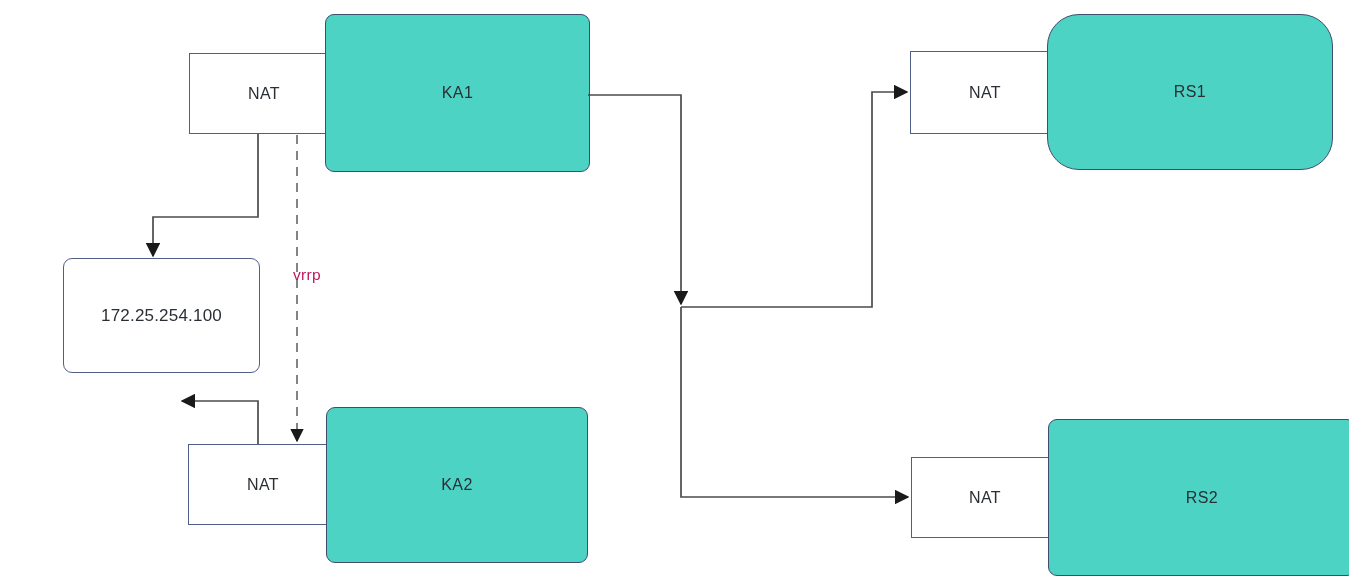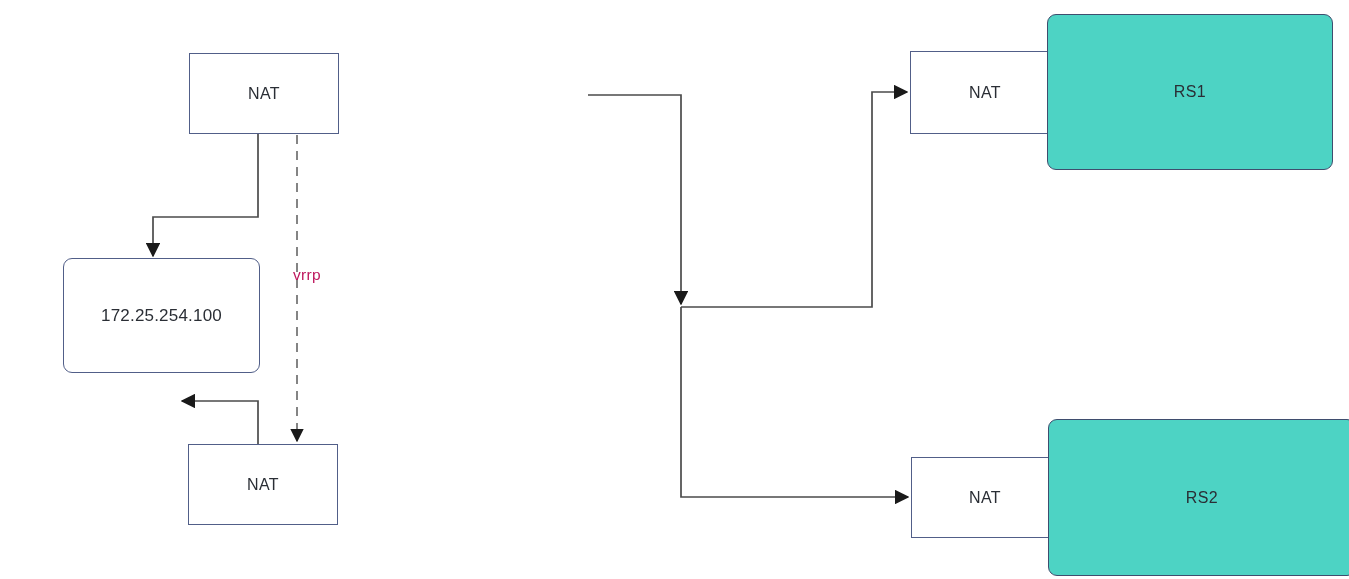--- a/index.html
+++ b/index.html
@@ -91,21 +91,21 @@
     letter-spacing: 0.3px;
   }
 
   
   #nat-ka1 { left: 189px; top: 53px;  width: 150px; height: 81px; }
   #ka1     { left: 325px; top: 14px;  width: 265px; height: 158px; }
   #vip     { left: 55px;  top: 258px; width: 197px; height: 115px; margin-left: 8px; }
   #nat-ka2 { left: 188px; top: 444px; width: 150px; height: 81px; }
   #ka2     { left: 326px; top: 407px; width: 262px; height: 156px; }
   #nat-rs1 { left: 910px; top: 51px;  width: 150px; height: 83px; }
-  #rs1     { left: 1047px; top: 14px; width: 286px; height: 156px; }
+  #rs1     { left: 1047px; top: 14px; width: 286px; height: 156px; border-radius: 32px; }
   #nat-rs2 { left: 911px; top: 457px; width: 148px; height: 81px; }
   #rs2     { left: 1048px; top: 419px; width: 308px; height: 157px; }
 </style>
 </head>
 <body>
 
 <div class="canvas">
 
   <div class="box nat" id="nat-ka1">
     <span>NAT</span>
@@ -113,20 +113,26 @@
   <div class="box nat" id="nat-ka2">
     <span>NAT</span>
   </div>
   <div class="box nat" id="nat-rs1">
     <span>NAT</span>
   </div>
   <div class="box nat" id="nat-rs2">
     <span>NAT</span>
   </div>
 
+  <div class="box node" id="ka1">
+    <span>KA1</span>
+  </div>
+  <div class="box node" id="ka2">
+    <span>KA2</span>
+  </div>
   <div class="box node" id="rs1">
     <span>RS1</span>
   </div>
   <div class="box node" id="rs2">
     <span>RS2</span>
   </div>
 
   <div class="box vip" id="vip">
     <span>172.25.254.100</span>
   </div>

